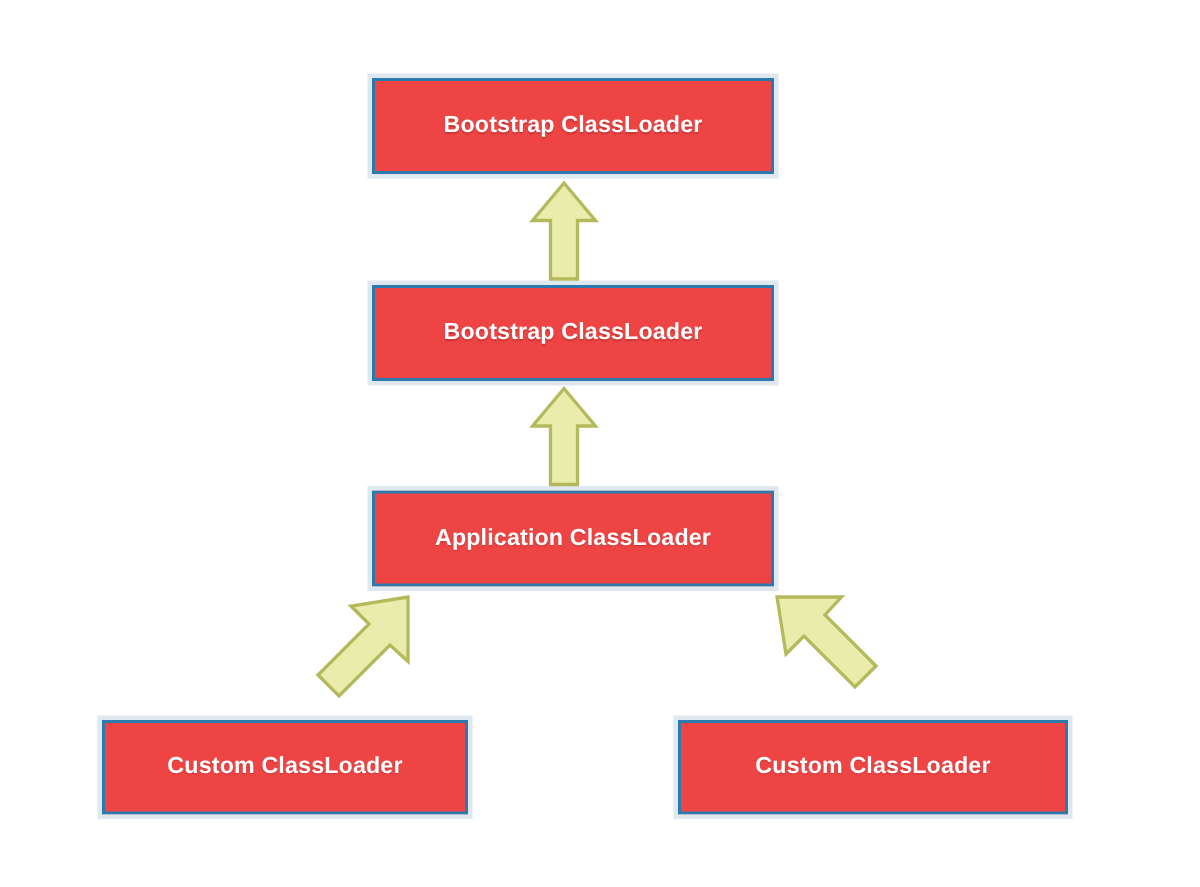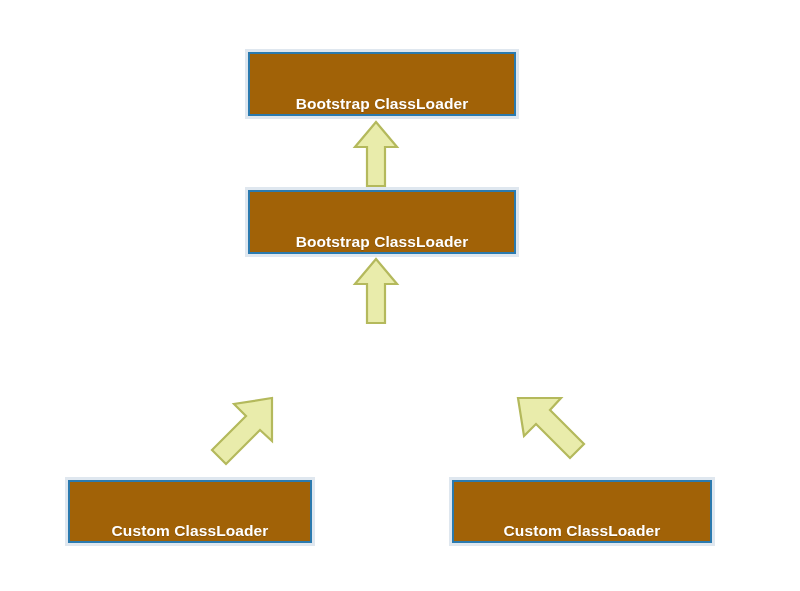--- a/index.html
+++ b/index.html
@@ -17,25 +17,25 @@
     position: relative;
     width: 800px;
     height: 591px;
     background: #ffffff;
   }
 
   
   .node {
     position: absolute;
     box-sizing: border-box;
-    background: #a16207;
+    background: #ef4444;
     border: 2px solid #2b7aae;
     outline: 3px solid #dfe7ef;
     display: flex;
-    align-items: flex-end;
+    align-items: center;
     justify-content: center;
     color: #ffffff;
     font-size: 15.5px;
     font-weight: bold;
     letter-spacing: 0.1px;
     text-align: center;
     text-shadow: 0 1px 1px rgba(0,0,0,0.18);
     line-height: 1.2;
   }
 
@@ -68,20 +68,23 @@
 <div id="canvas">
 
   <div class="node" id="node-bootstrap">
     <span>Bootstrap ClassLoader</span>
   </div>
 
   <div class="node" id="node-extension">
     <span>Bootstrap ClassLoader</span>
   </div>
 
+  <div class="node" id="node-application">
+    <span>Application ClassLoader</span>
+  </div>
 
   <div class="node" id="node-custom-left">
     <span>Custom ClassLoader</span>
   </div>
 
   <div class="node" id="node-custom-right">
     <span>Custom ClassLoader</span>
   </div>
 
   <svg class="arrow" id="arrow-ext-to-boot" viewBox="0 0 48 68">

